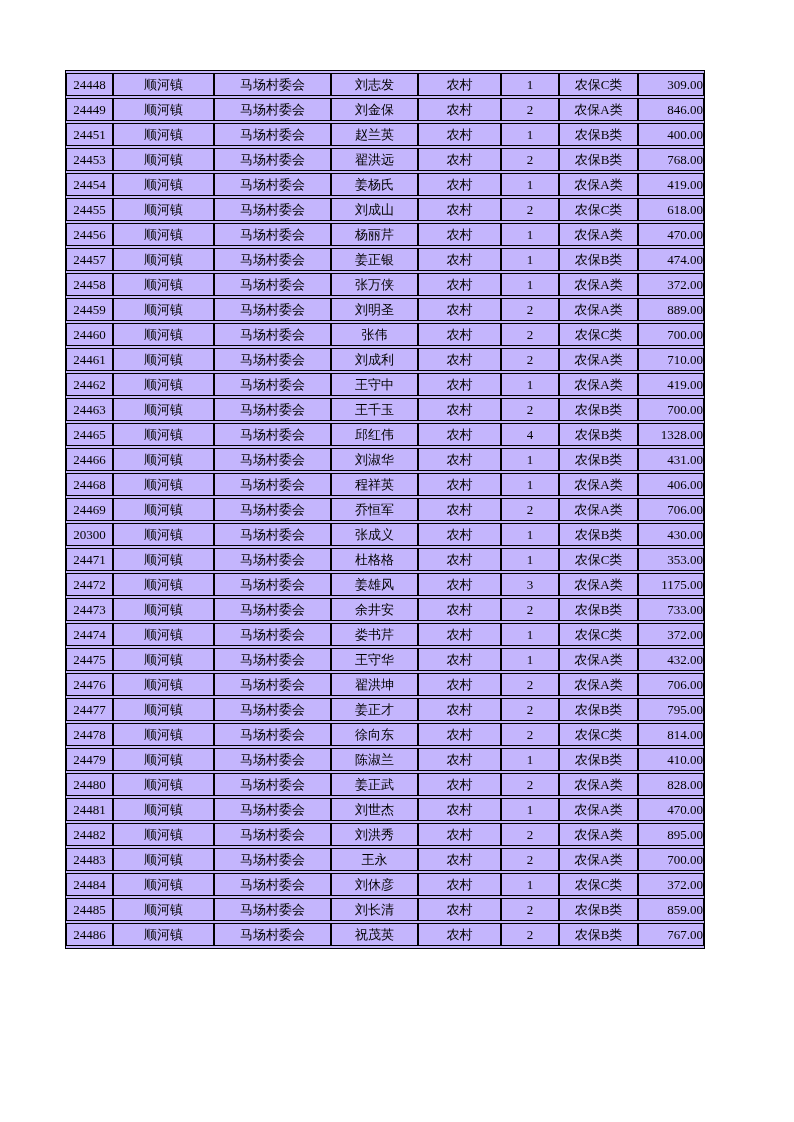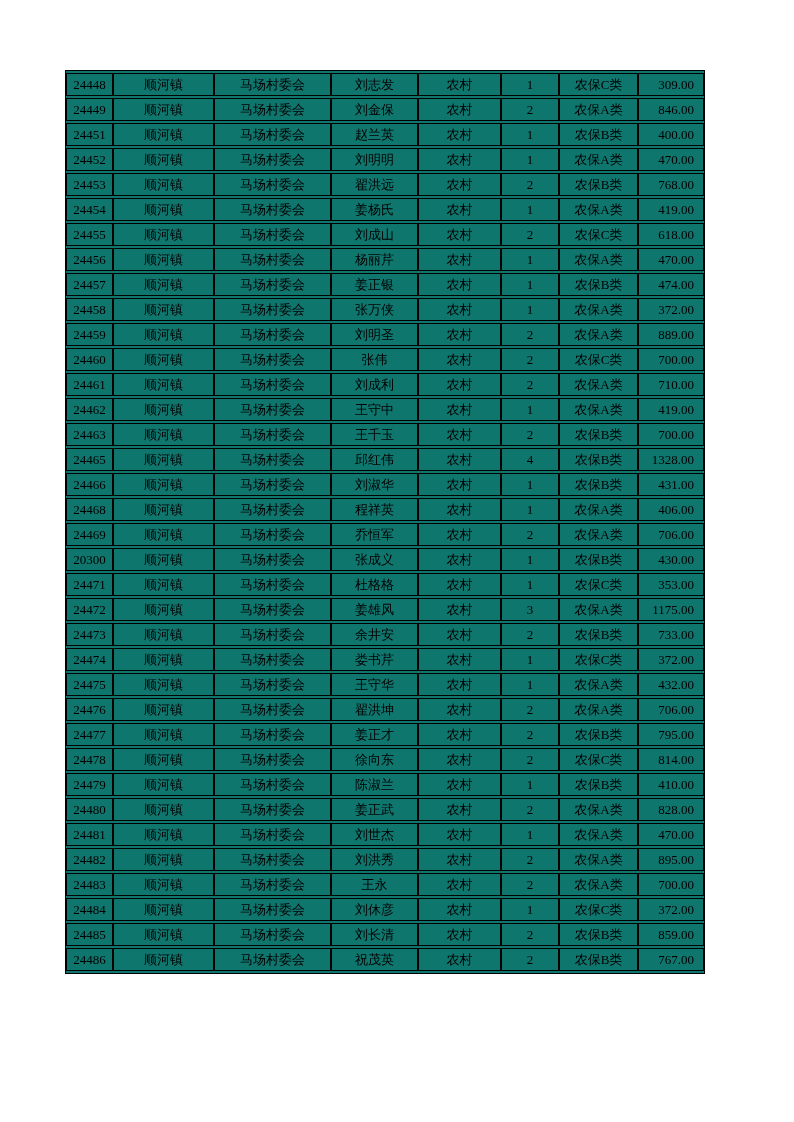--- a/index.html
+++ b/index.html
@@ -15,35 +15,34 @@
     color: #000000;
   }
   .sheet-table {
     position: absolute;
     left: 65px;
     top: 70px;
     border-collapse: separate;
     border-spacing: 0 2px;
     border: 1px solid #000000;
     table-layout: fixed;
-    background: #0f766e;
+    background: #c4b5fd;
   }
   .sheet-table td {
     border: 1px solid #000000;
     height: 21px;
     line-height: 21px;
     font-size: 13px;
     text-align: center;
     padding: 0;
     overflow: hidden;
     white-space: nowrap;
   }
   .sheet-table td.col-amount {
     text-align: right;
-    padding-right: 9px;
   }
   col.c-id       { width: 47px; }
   col.c-town     { width: 101px; }
   col.c-village  { width: 117px; }
   col.c-name     { width: 87px; }
   col.c-locale   { width: 83px; }
   col.c-count    { width: 58px; }
   col.c-category { width: 79px; }
   col.c-amount   { width: 66px; }
 </style>
@@ -86,30 +85,20 @@
         <td class="col-id">24451</td>
         <td class="col-town">顺河镇</td>
         <td class="col-village">马场村委会</td>
         <td class="col-name">赵兰英</td>
         <td class="col-locale">农村</td>
         <td class="col-count">1</td>
         <td class="col-category">农保B类</td>
         <td class="col-amount">400.00</td>
       </tr>
       <tr>
-        <td class="col-id">24452</td>
-        <td class="col-town">顺河镇</td>
-        <td class="col-village">马场村委会</td>
-        <td class="col-name">刘明明</td>
-        <td class="col-locale">农村</td>
-        <td class="col-count">1</td>
-        <td class="col-category">农保A类</td>
-        <td class="col-amount">470.00</td>
-      </tr>
-      <tr>
         <td class="col-id">24453</td>
         <td class="col-town">顺河镇</td>
         <td class="col-village">马场村委会</td>
         <td class="col-name">翟洪远</td>
         <td class="col-locale">农村</td>
         <td class="col-count">2</td>
         <td class="col-category">农保B类</td>
         <td class="col-amount">768.00</td>
       </tr>
       <tr>

